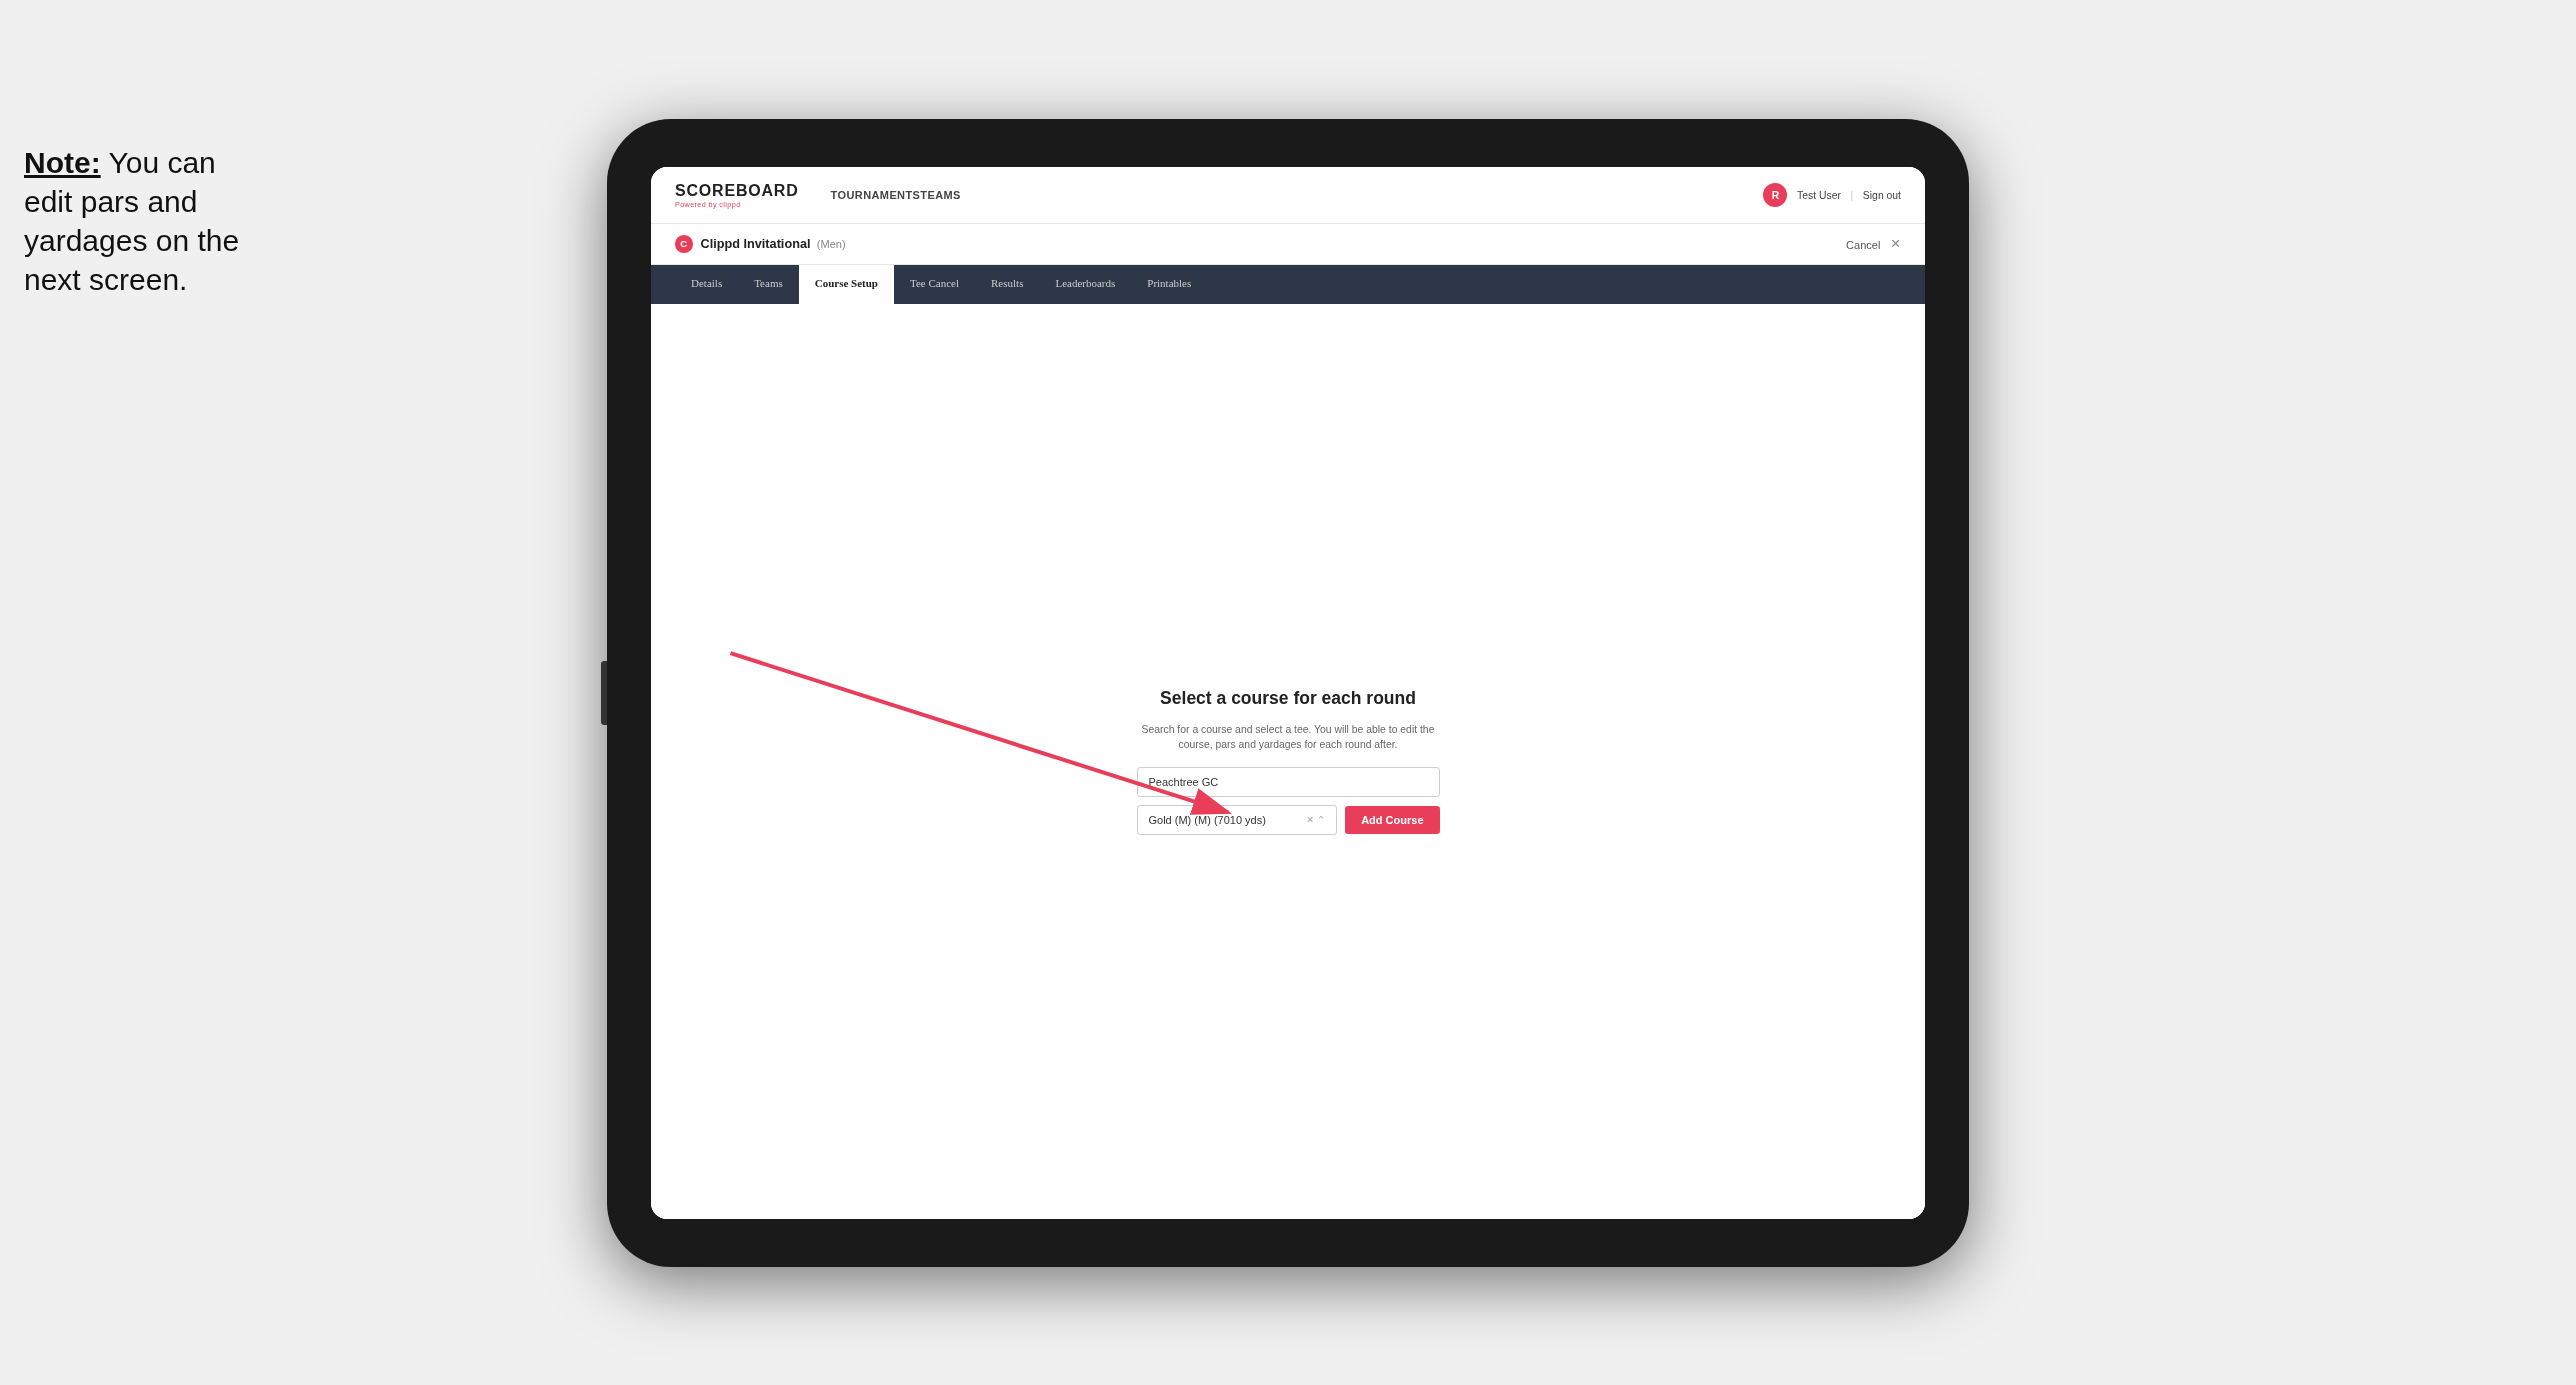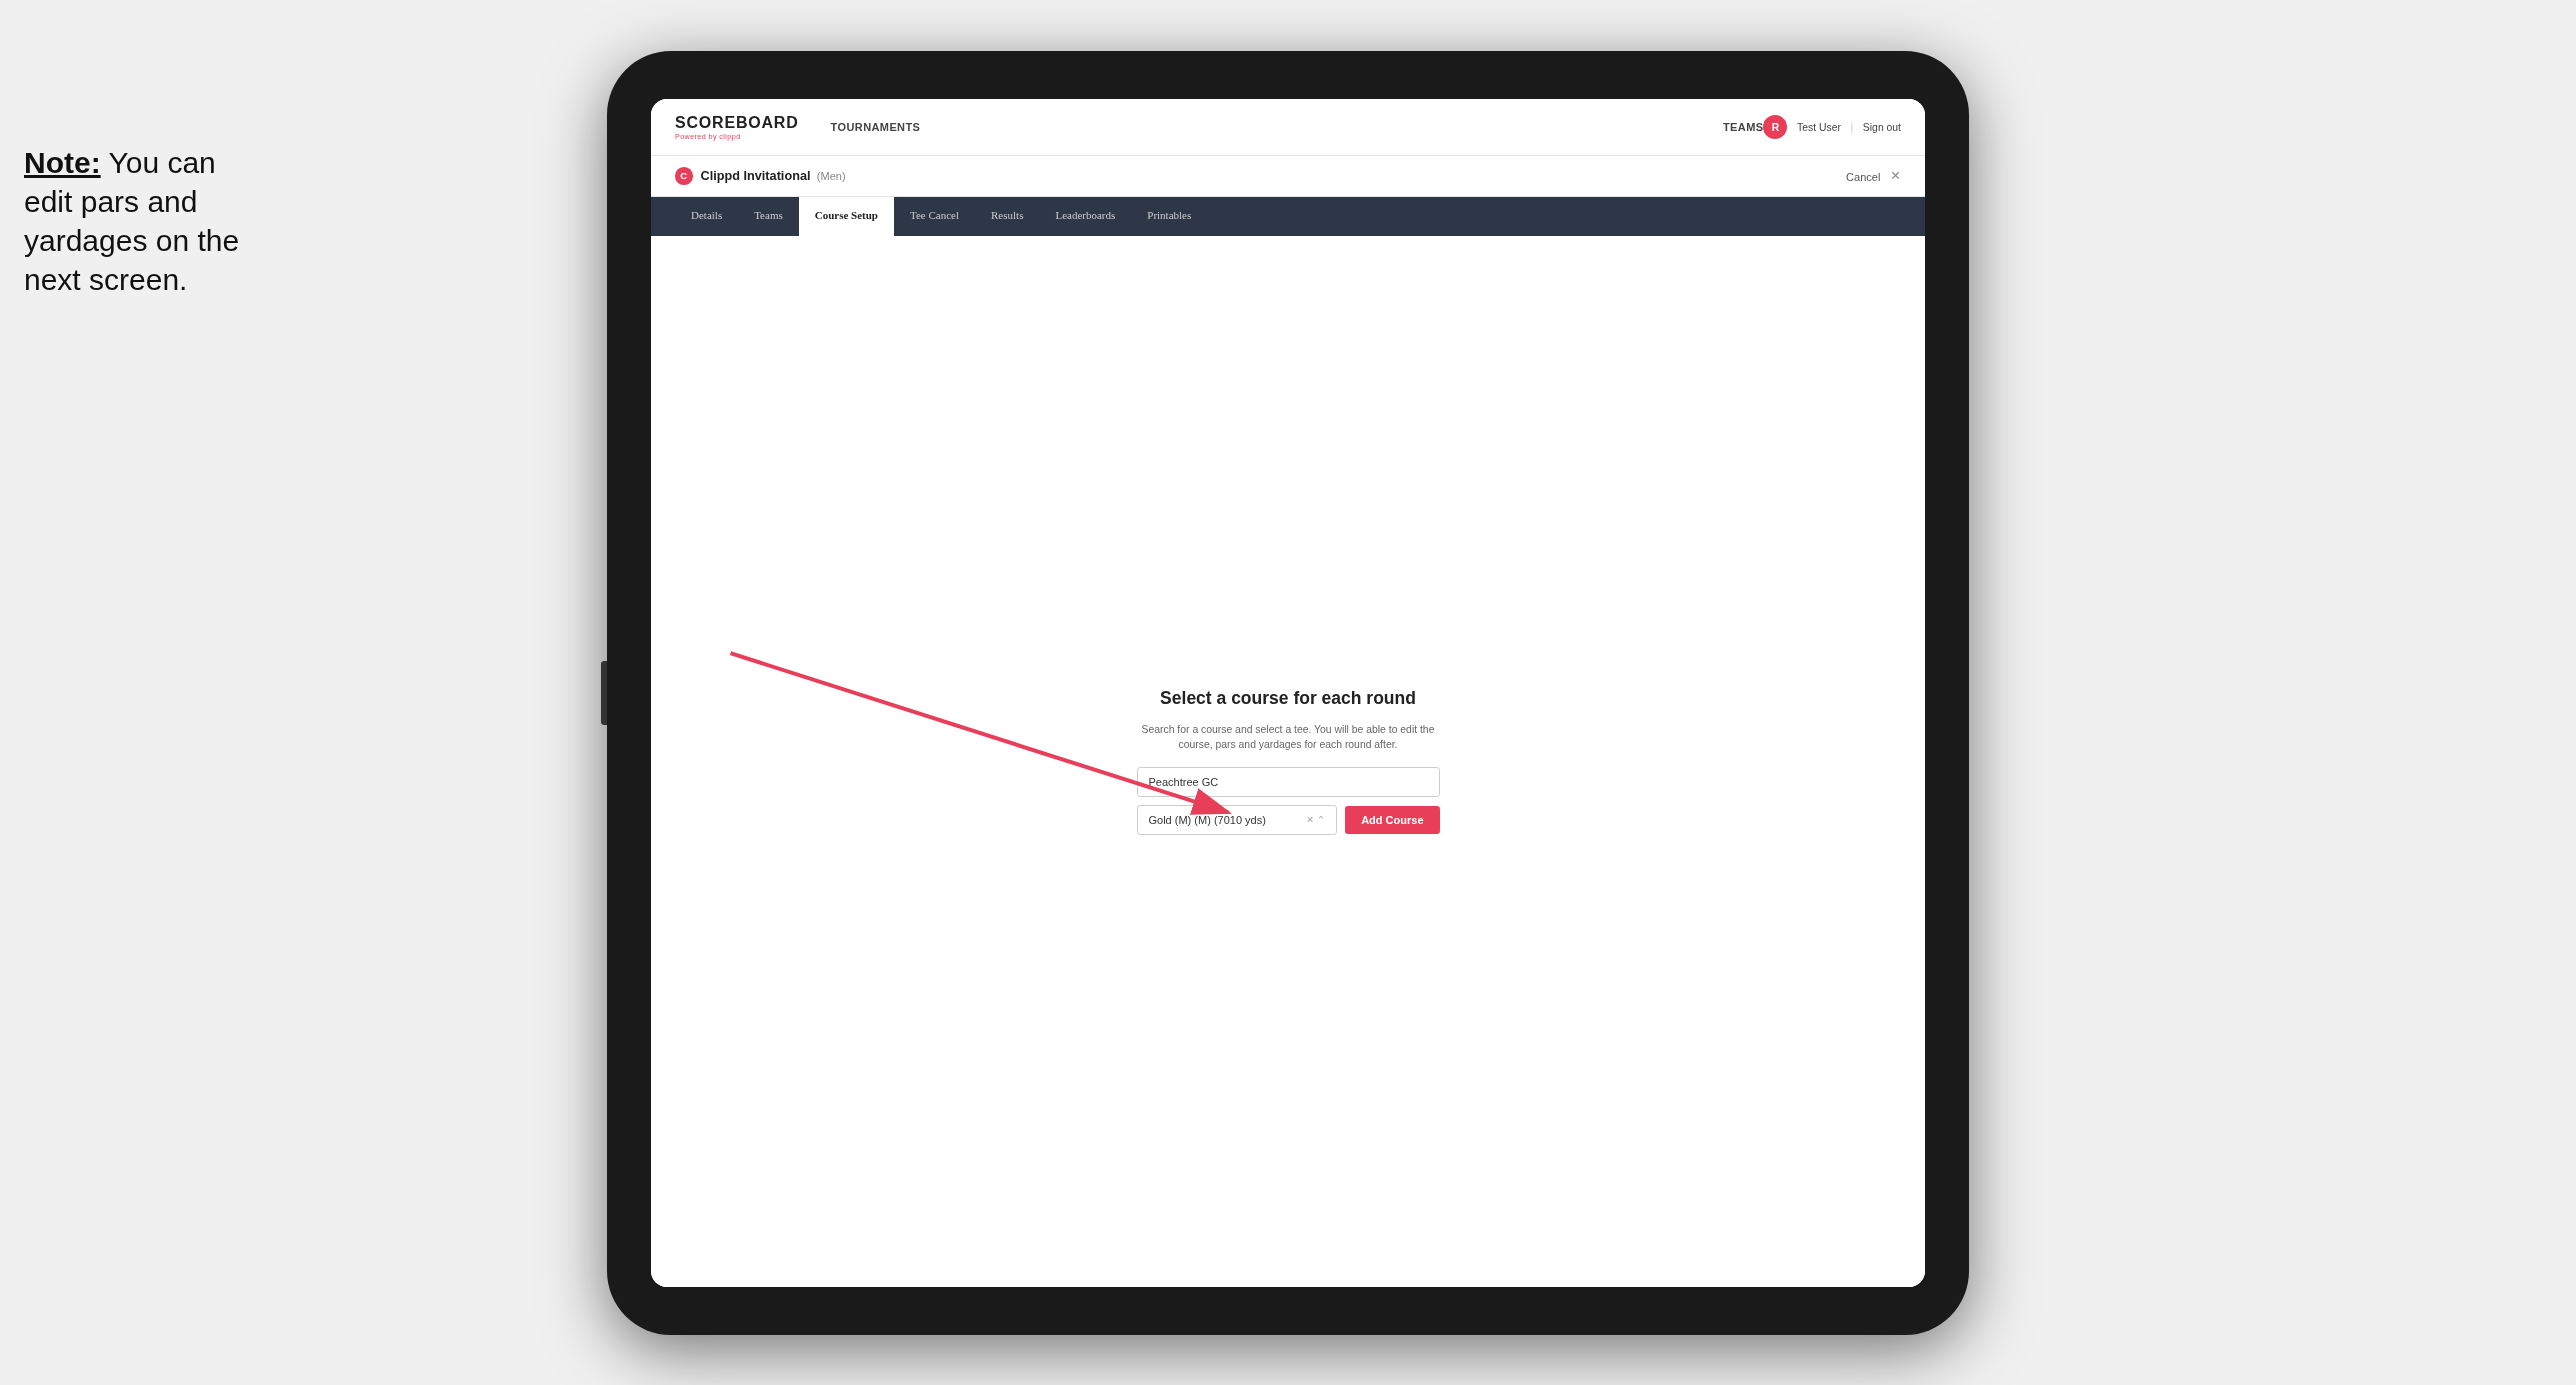--- a/index.html
+++ b/index.html
@@ -32,21 +32,21 @@
       font-weight: 800;
     }
     .instructions .note {
       font-weight: 800;
       text-decoration: underline;
     }
 
     
     .tablet-shell {
       width: 1362px;
-      height: 1284px;
+      height: 1148px;
       background: #1a1a1a;
       border-radius: 64px;
       padding: 48px 44px;
       box-shadow: 0 16px 64px rgba(0,0,0,0.5);
       position: relative;
       display: flex;
       align-items: center;
       justify-content: center;
     }
 
@@ -99,21 +99,20 @@
       font-size: 7.2px;
       color: #999;
       letter-spacing: 0.4px;
     }
     .logo-subtitle span {
       color: #e83e5a;
     }
     .main-nav {
       display: flex;
       flex: 1;
-      justify-content: space-between;
     }
     .main-nav a {
       font-size: 11px;
       font-weight: 600;
       color: #444;
       text-decoration: none;
       letter-spacing: 0.4px;
     }
     .user-area {
       display: flex;

